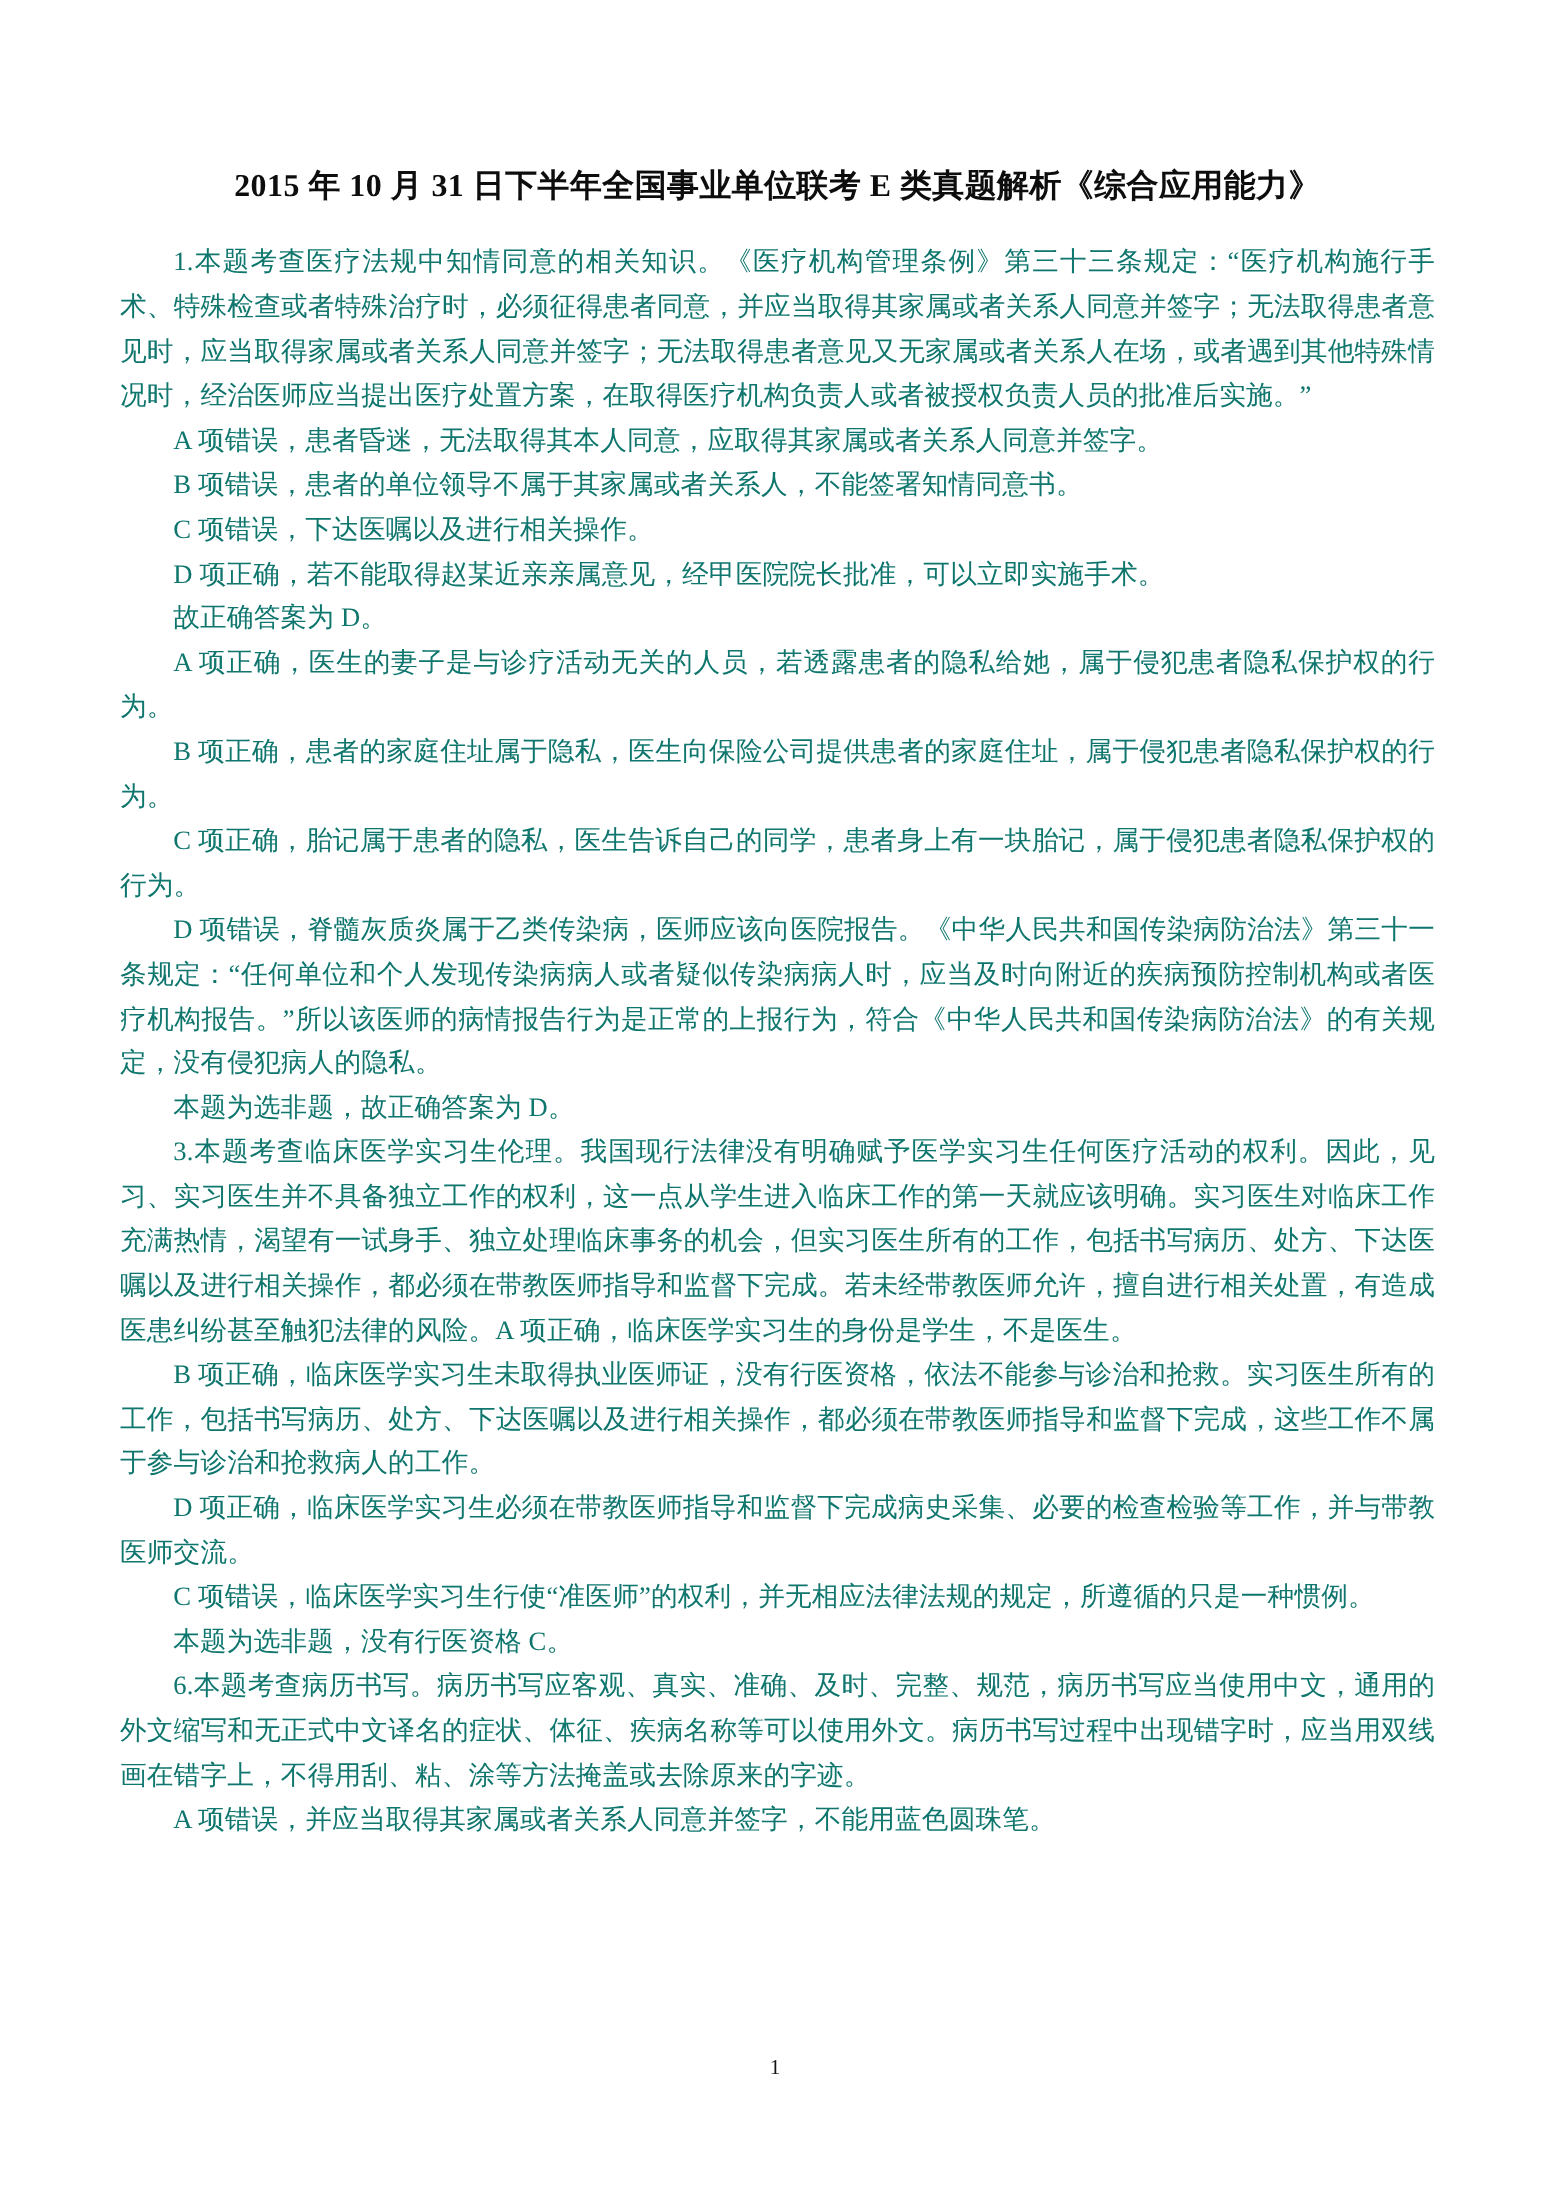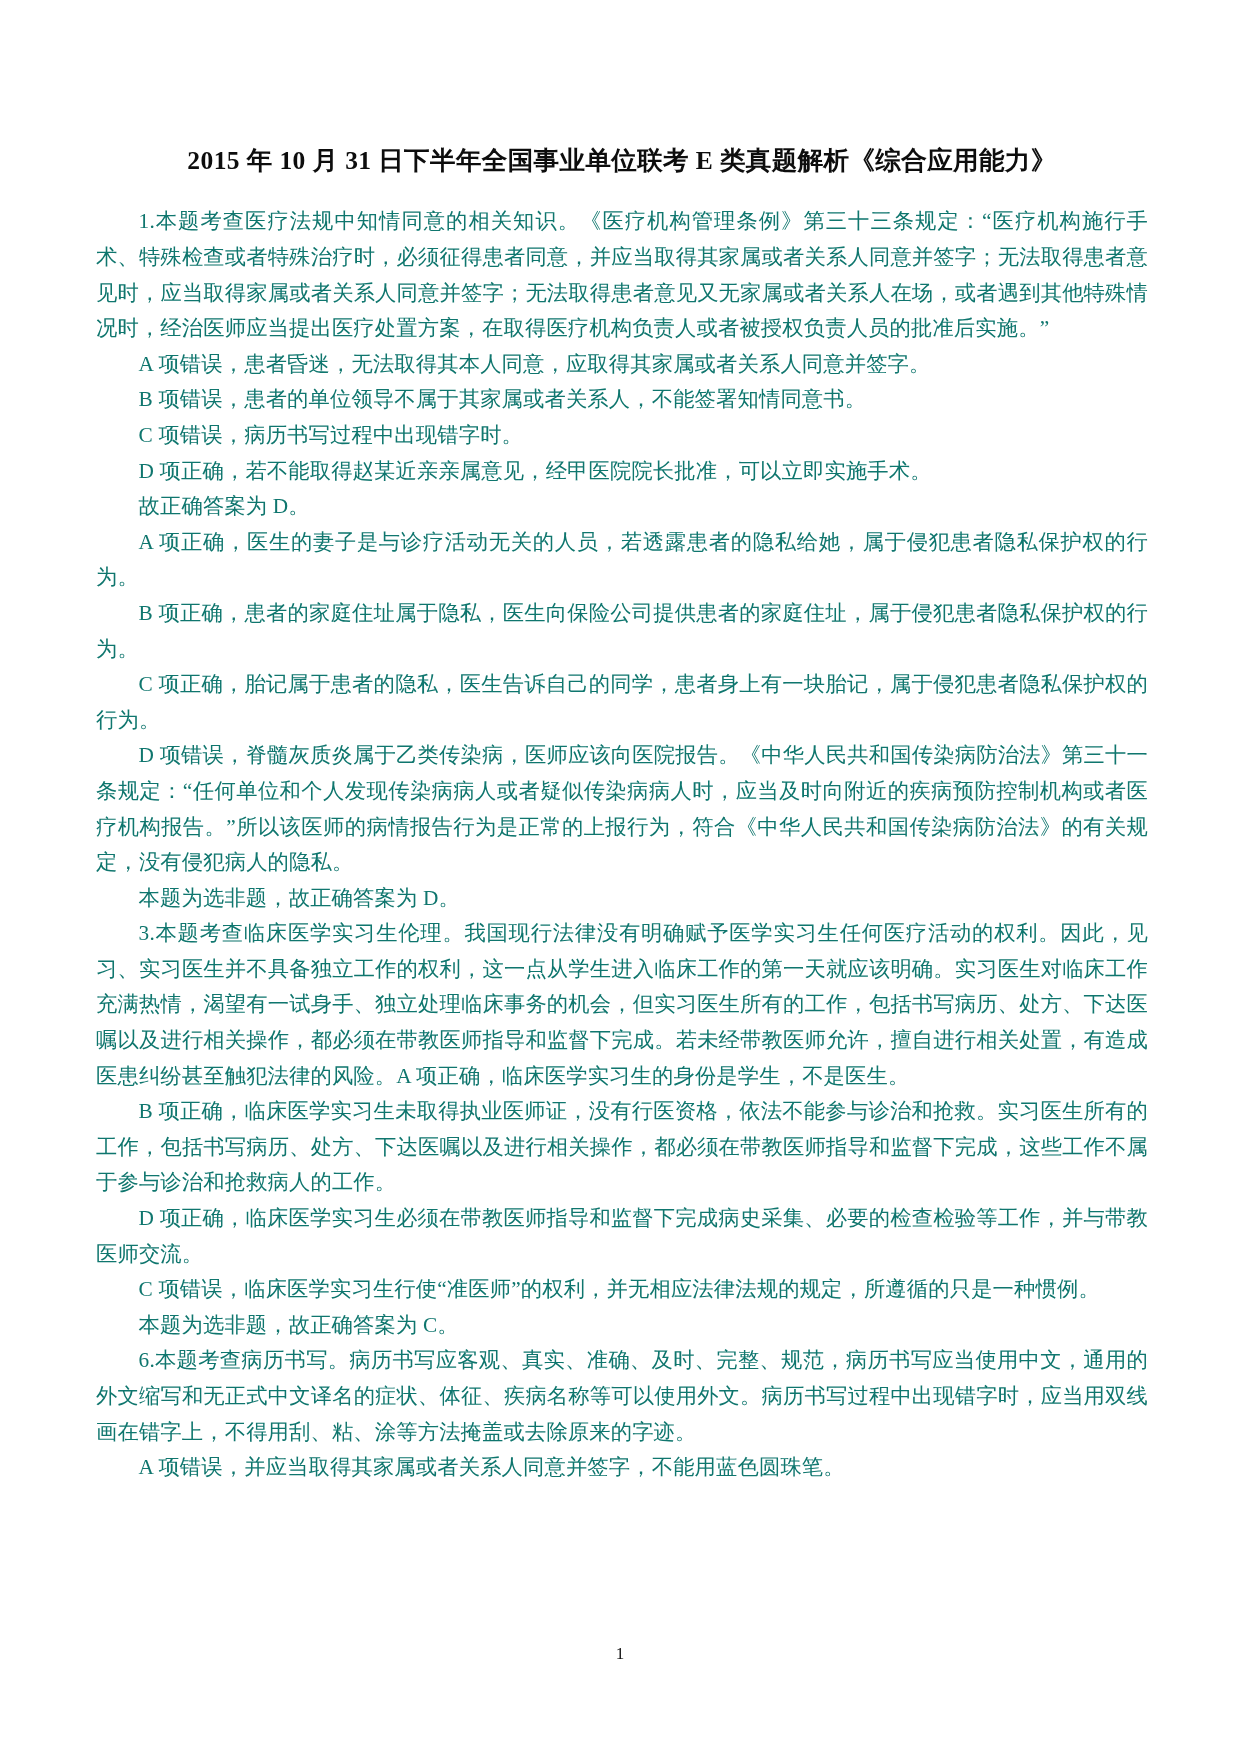--- a/index.html
+++ b/index.html
@@ -17,21 +17,21 @@
     width: 1240px;
     height: 1754px;
     margin: 0 auto;
     background: #ffffff;
     box-sizing: border-box;
     overflow: hidden;
   }
   .page-body {
     position: absolute;
     left: 96px;
-    top: 100px;
+    top: 88px;
     width: 1052px;
   }
   .doc-title {
     text-align: center;
     font-size: 25.5px;
     font-weight: bold;
     line-height: 1.35;
     letter-spacing: 0.4px;
     margin: 44px 0 0 0;
     color: #0d0d0d;
@@ -67,32 +67,32 @@
 
 <div class="page">
   <div class="page-body">
 
     <h1 class="doc-title">2015 年 10 月 31 日下半年全国事业单位联考 E 类真题解析《综合应用能力》</h1>
 
     <div class="content">
       <p class="para">1.本题考查医疗法规中知情同意的相关知识。《医疗机构管理条例》第三十三条规定：“医疗机构施行手术、特殊检查或者特殊治疗时，必须征得患者同意，并应当取得其家属或者关系人同意并签字；无法取得患者意见时，应当取得家属或者关系人同意并签字；无法取得患者意见又无家属或者关系人在场，或者遇到其他特殊情况时，经治医师应当提出医疗处置方案，在取得医疗机构负责人或者被授权负责人员的批准后实施。”</p>
       <p class="para">A 项错误，患者昏迷，无法取得其本人同意，应取得其家属或者关系人同意并签字。</p>
       <p class="para">B 项错误，患者的单位领导不属于其家属或者关系人，不能签署知情同意书。</p>
-      <p class="para">C 项错误，病历书写过程中出现错字时。</p>
+      <p class="para">C 项错误，下达医嘱以及进行相关操作。</p>
       <p class="para">D 项正确，若不能取得赵某近亲亲属意见，经甲医院院长批准，可以立即实施手术。</p>
       <p class="para">故正确答案为 D。</p>
       <p class="para">A 项正确，医生的妻子是与诊疗活动无关的人员，若透露患者的隐私给她，属于侵犯患者隐私保护权的行为。</p>
       <p class="para">B 项正确，患者的家庭住址属于隐私，医生向保险公司提供患者的家庭住址，属于侵犯患者隐私保护权的行为。</p>
       <p class="para">C 项正确，胎记属于患者的隐私，医生告诉自己的同学，患者身上有一块胎记，属于侵犯患者隐私保护权的行为。</p>
       <p class="para">D 项错误，脊髓灰质炎属于乙类传染病，医师应该向医院报告。《中华人民共和国传染病防治法》第三十一条规定：“任何单位和个人发现传染病病人或者疑似传染病病人时，应当及时向附近的疾病预防控制机构或者医疗机构报告。”所以该医师的病情报告行为是正常的上报行为，符合《中华人民共和国传染病防治法》的有关规定，没有侵犯病人的隐私。</p>
       <p class="para">本题为选非题，故正确答案为 D。</p>
       <p class="para">3.本题考查临床医学实习生伦理。我国现行法律没有明确赋予医学实习生任何医疗活动的权利。因此，见习、实习医生并不具备独立工作的权利，这一点从学生进入临床工作的第一天就应该明确。实习医生对临床工作充满热情，渴望有一试身手、独立处理临床事务的机会，但实习医生所有的工作，包括书写病历、处方、下达医嘱以及进行相关操作，都必须在带教医师指导和监督下完成。若未经带教医师允许，擅自进行相关处置，有造成医患纠纷甚至触犯法律的风险。A 项正确，临床医学实习生的身份是学生，不是医生。</p>
       <p class="para">B 项正确，临床医学实习生未取得执业医师证，没有行医资格，依法不能参与诊治和抢救。实习医生所有的工作，包括书写病历、处方、下达医嘱以及进行相关操作，都必须在带教医师指导和监督下完成，这些工作不属于参与诊治和抢救病人的工作。</p>
       <p class="para">D 项正确，临床医学实习生必须在带教医师指导和监督下完成病史采集、必要的检查检验等工作，并与带教医师交流。</p>
       <p class="para">C 项错误，临床医学实习生行使“准医师”的权利，并无相应法律法规的规定，所遵循的只是一种惯例。</p>
-      <p class="para">本题为选非题，故正确答案为 C。</p>
+      <p class="para">本题为选非题，没有行医资格 C。</p>
       <p class="para">6.本题考查病历书写。病历书写应客观、真实、准确、及时、完整、规范，病历书写应当使用中文，通用的外文缩写和无正式中文译名的症状、体征、疾病名称等可以使用外文。病历书写过程中出现错字时，应当用双线画在错字上，不得用刮、粘、涂等方法掩盖或去除原来的字迹。</p>
       <p class="para">A 项错误，并应当取得其家属或者关系人同意并签字，不能用蓝色圆珠笔。</p>
     </div>
   </div>
 
   <div class="page-number">1</div>
 </div>
 
 </body></html>

